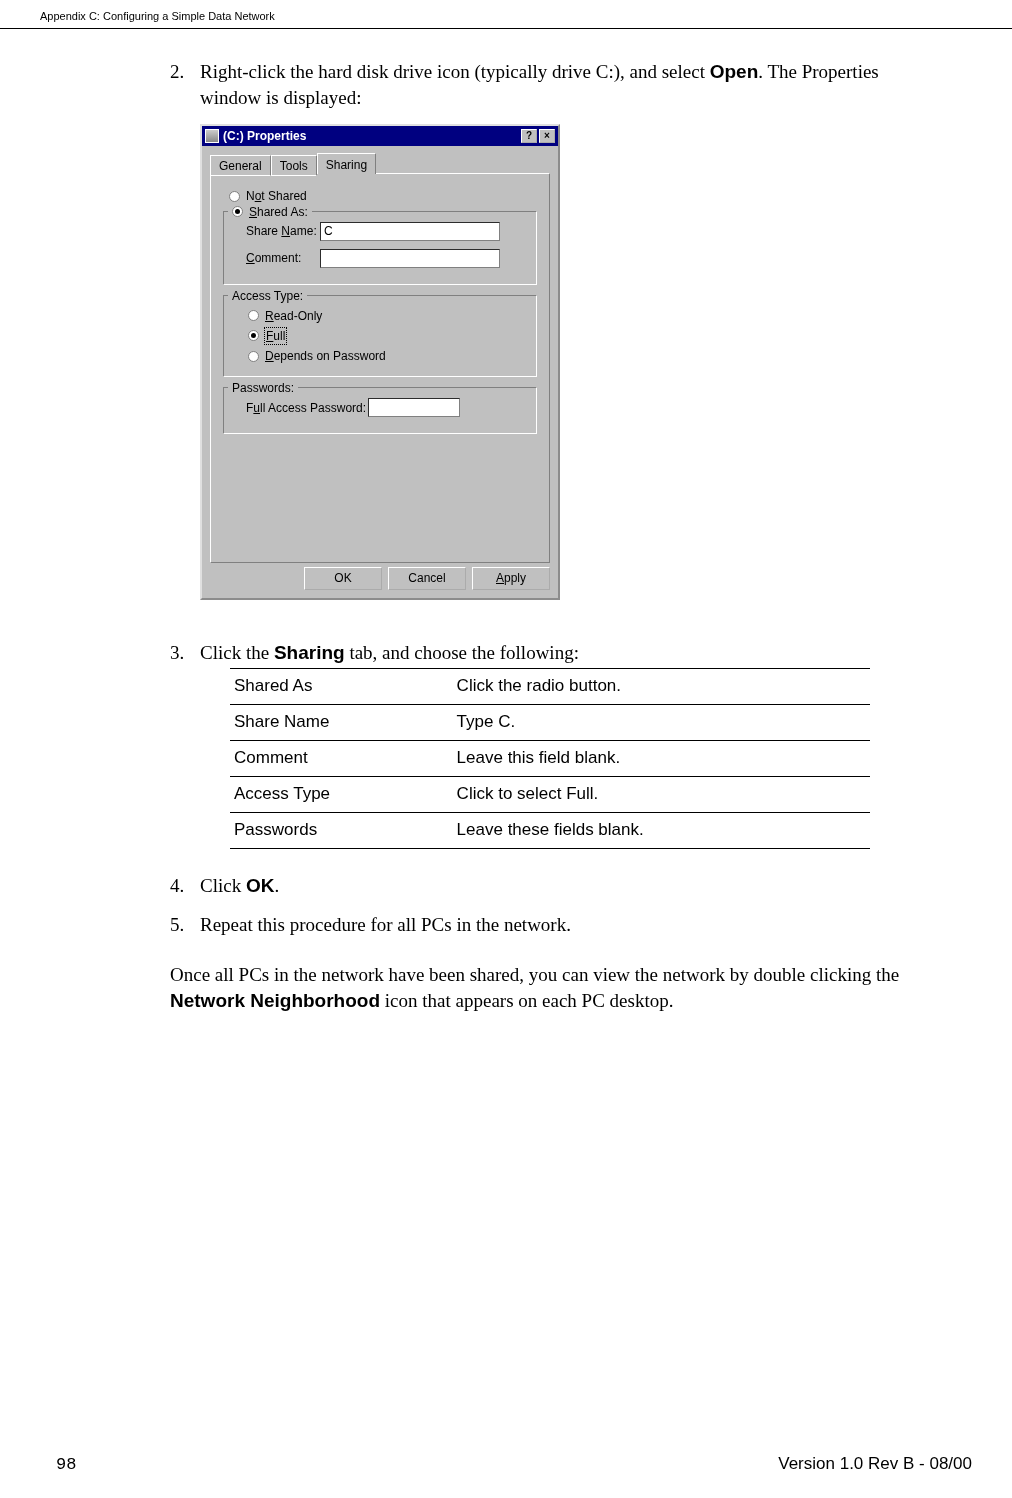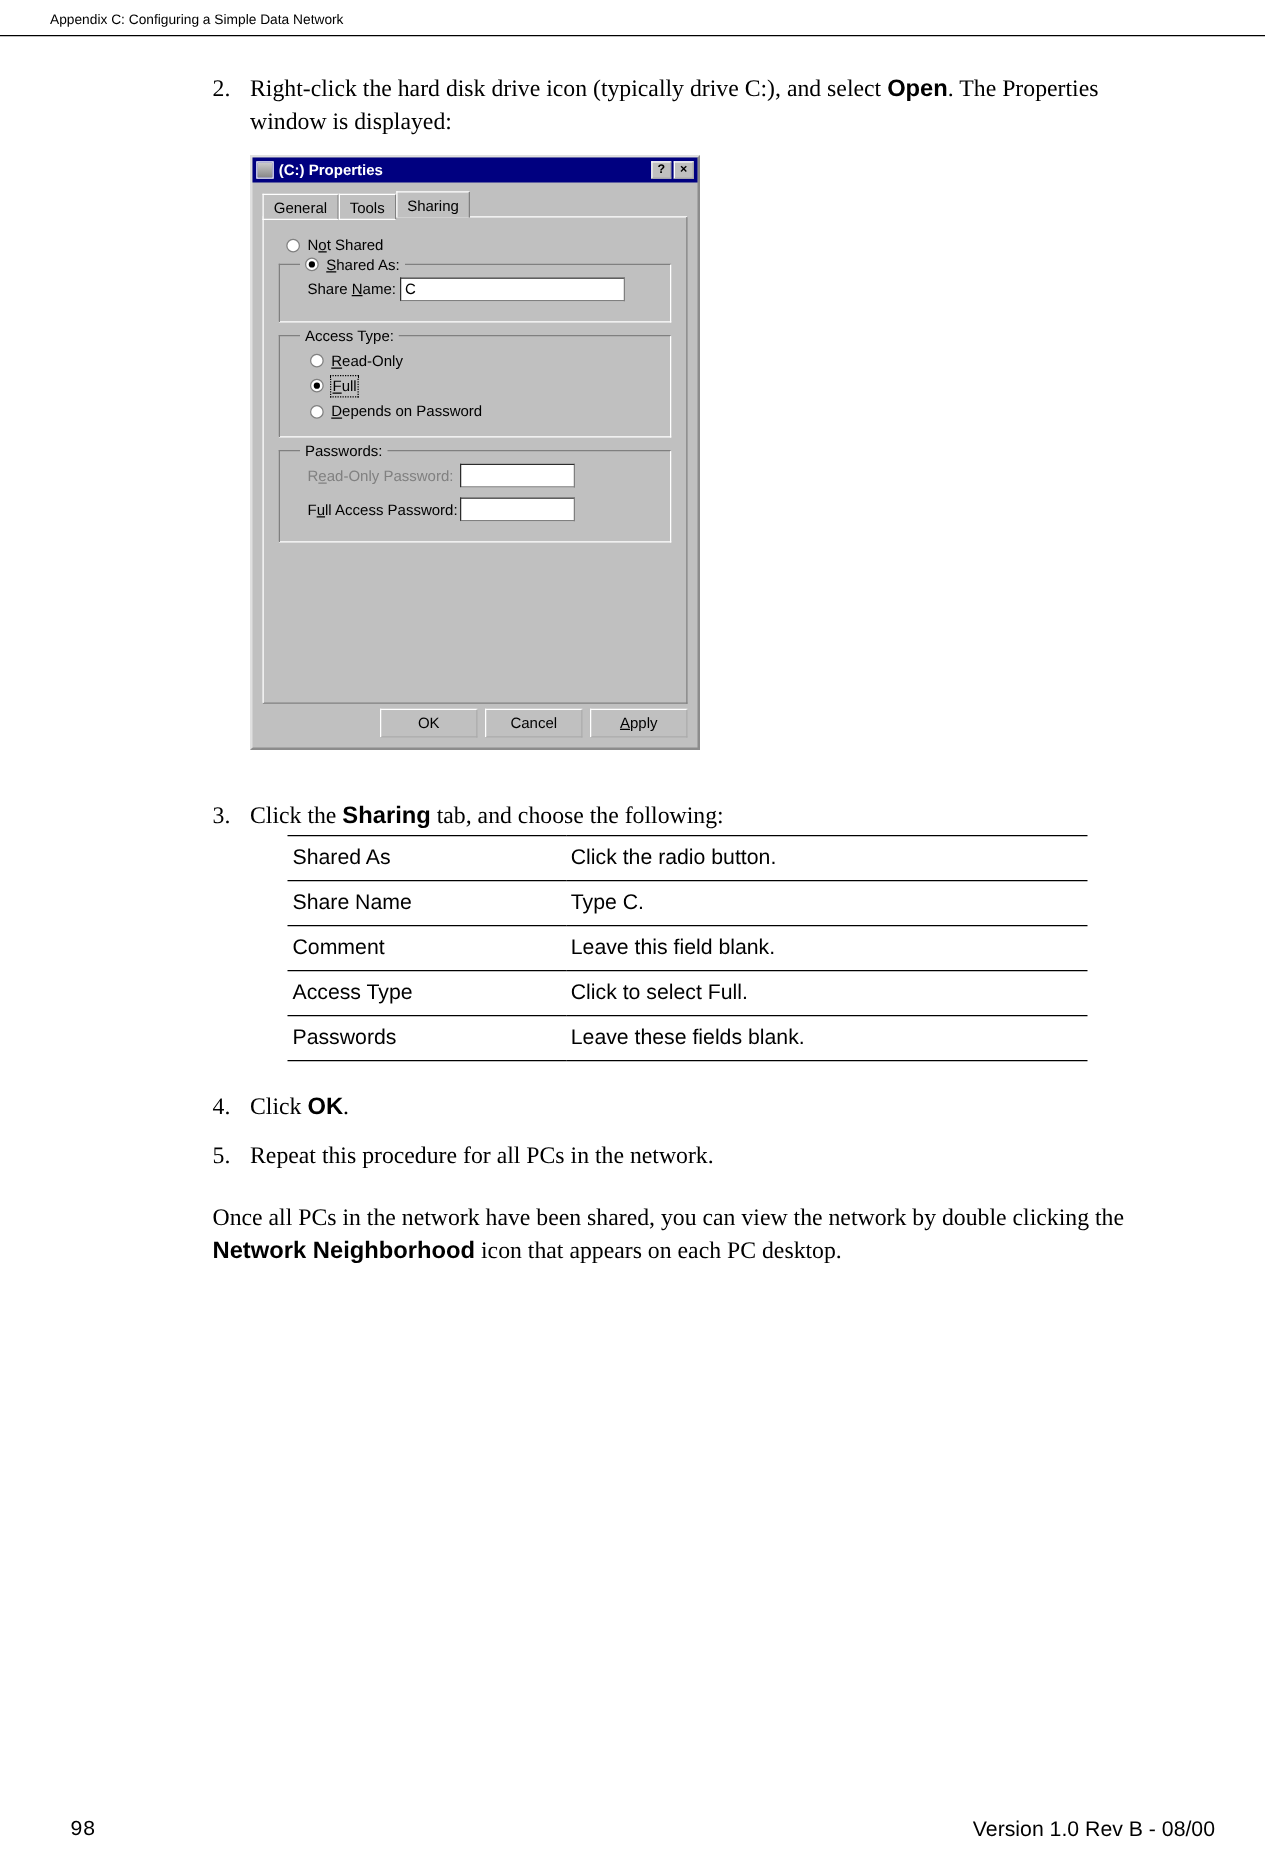--- a/index.html
+++ b/index.html
@@ -131,21 +131,21 @@
     border-left:1px solid #808080;
     border-right:1px solid #fff;
     border-bottom:1px solid #fff;
     padding:10px 8px 8px 8px;
     margin:6px 0 10px 0;
     position:relative;
   }
   .fieldset-legend {
     position:absolute;
     top:-8px;
-    left:16px;
+    left:4px;
     background:#c0c0c0;
     padding:0 4px;
     display:flex;
     align-items:center;
   }
   .form-row { display:flex; align-items:center; margin-bottom:8px; }
   .form-label { width:88px; text-align:left; padding-left:14px; }
   .form-label.wide { width:136px; }
   .text-input {
     background:#fff;
@@ -255,44 +255,44 @@
 
         <div class="fieldset">
           <div class="fieldset-legend">
             <span class="radio checked"></span>
             <span><span class="u">S</span>hared As:</span>
           </div>
           <div class="form-row">
             <span class="form-label">Share <span class="u">N</span>ame:</span>
             <input class="text-input" value="C" style="">
           </div>
+          <div class="form-row">
+            <span class="form-label"><span class="u">C</span>omment:</span>
+            <input class="text-input" value="" style="">
+          </div>
         </div>
 
         <div class="fieldset">
           <div class="fieldset-legend">Access Type:</div>
           <div class="radio-row" style="margin-left:16px">
             <span class="radio"></span>
             <span><span class="u">R</span>ead-Only</span>
           </div>
           <div class="radio-row" style="margin-left:16px">
             <span class="radio checked"></span>
             <span class="dotted-focus"><span class="u">F</span>ull</span>
           </div>
           <div class="radio-row" style="margin-left:16px">
             <span class="radio"></span>
             <span><span class="u">D</span>epends on Password</span>
           </div>
         </div>
 
         <div class="fieldset">
           <div class="fieldset-legend">Passwords:</div>
-          <div class="form-row">
-            <span class="form-label wide grayed">R<span class="u">e</span>ad-Only Password:</span>
-            <input class="pw-input" disabled="" style="">
-          </div>
           <div class="form-row">
             <span class="form-label wide">F<span class="u">u</span>ll Access Password:</span>
             <input class="pw-input" style="">
           </div>
         </div>
 
       </div>
       <div class="dlg-buttons">
         <div class="btn">OK</div>
         <div class="btn">Cancel</div>

